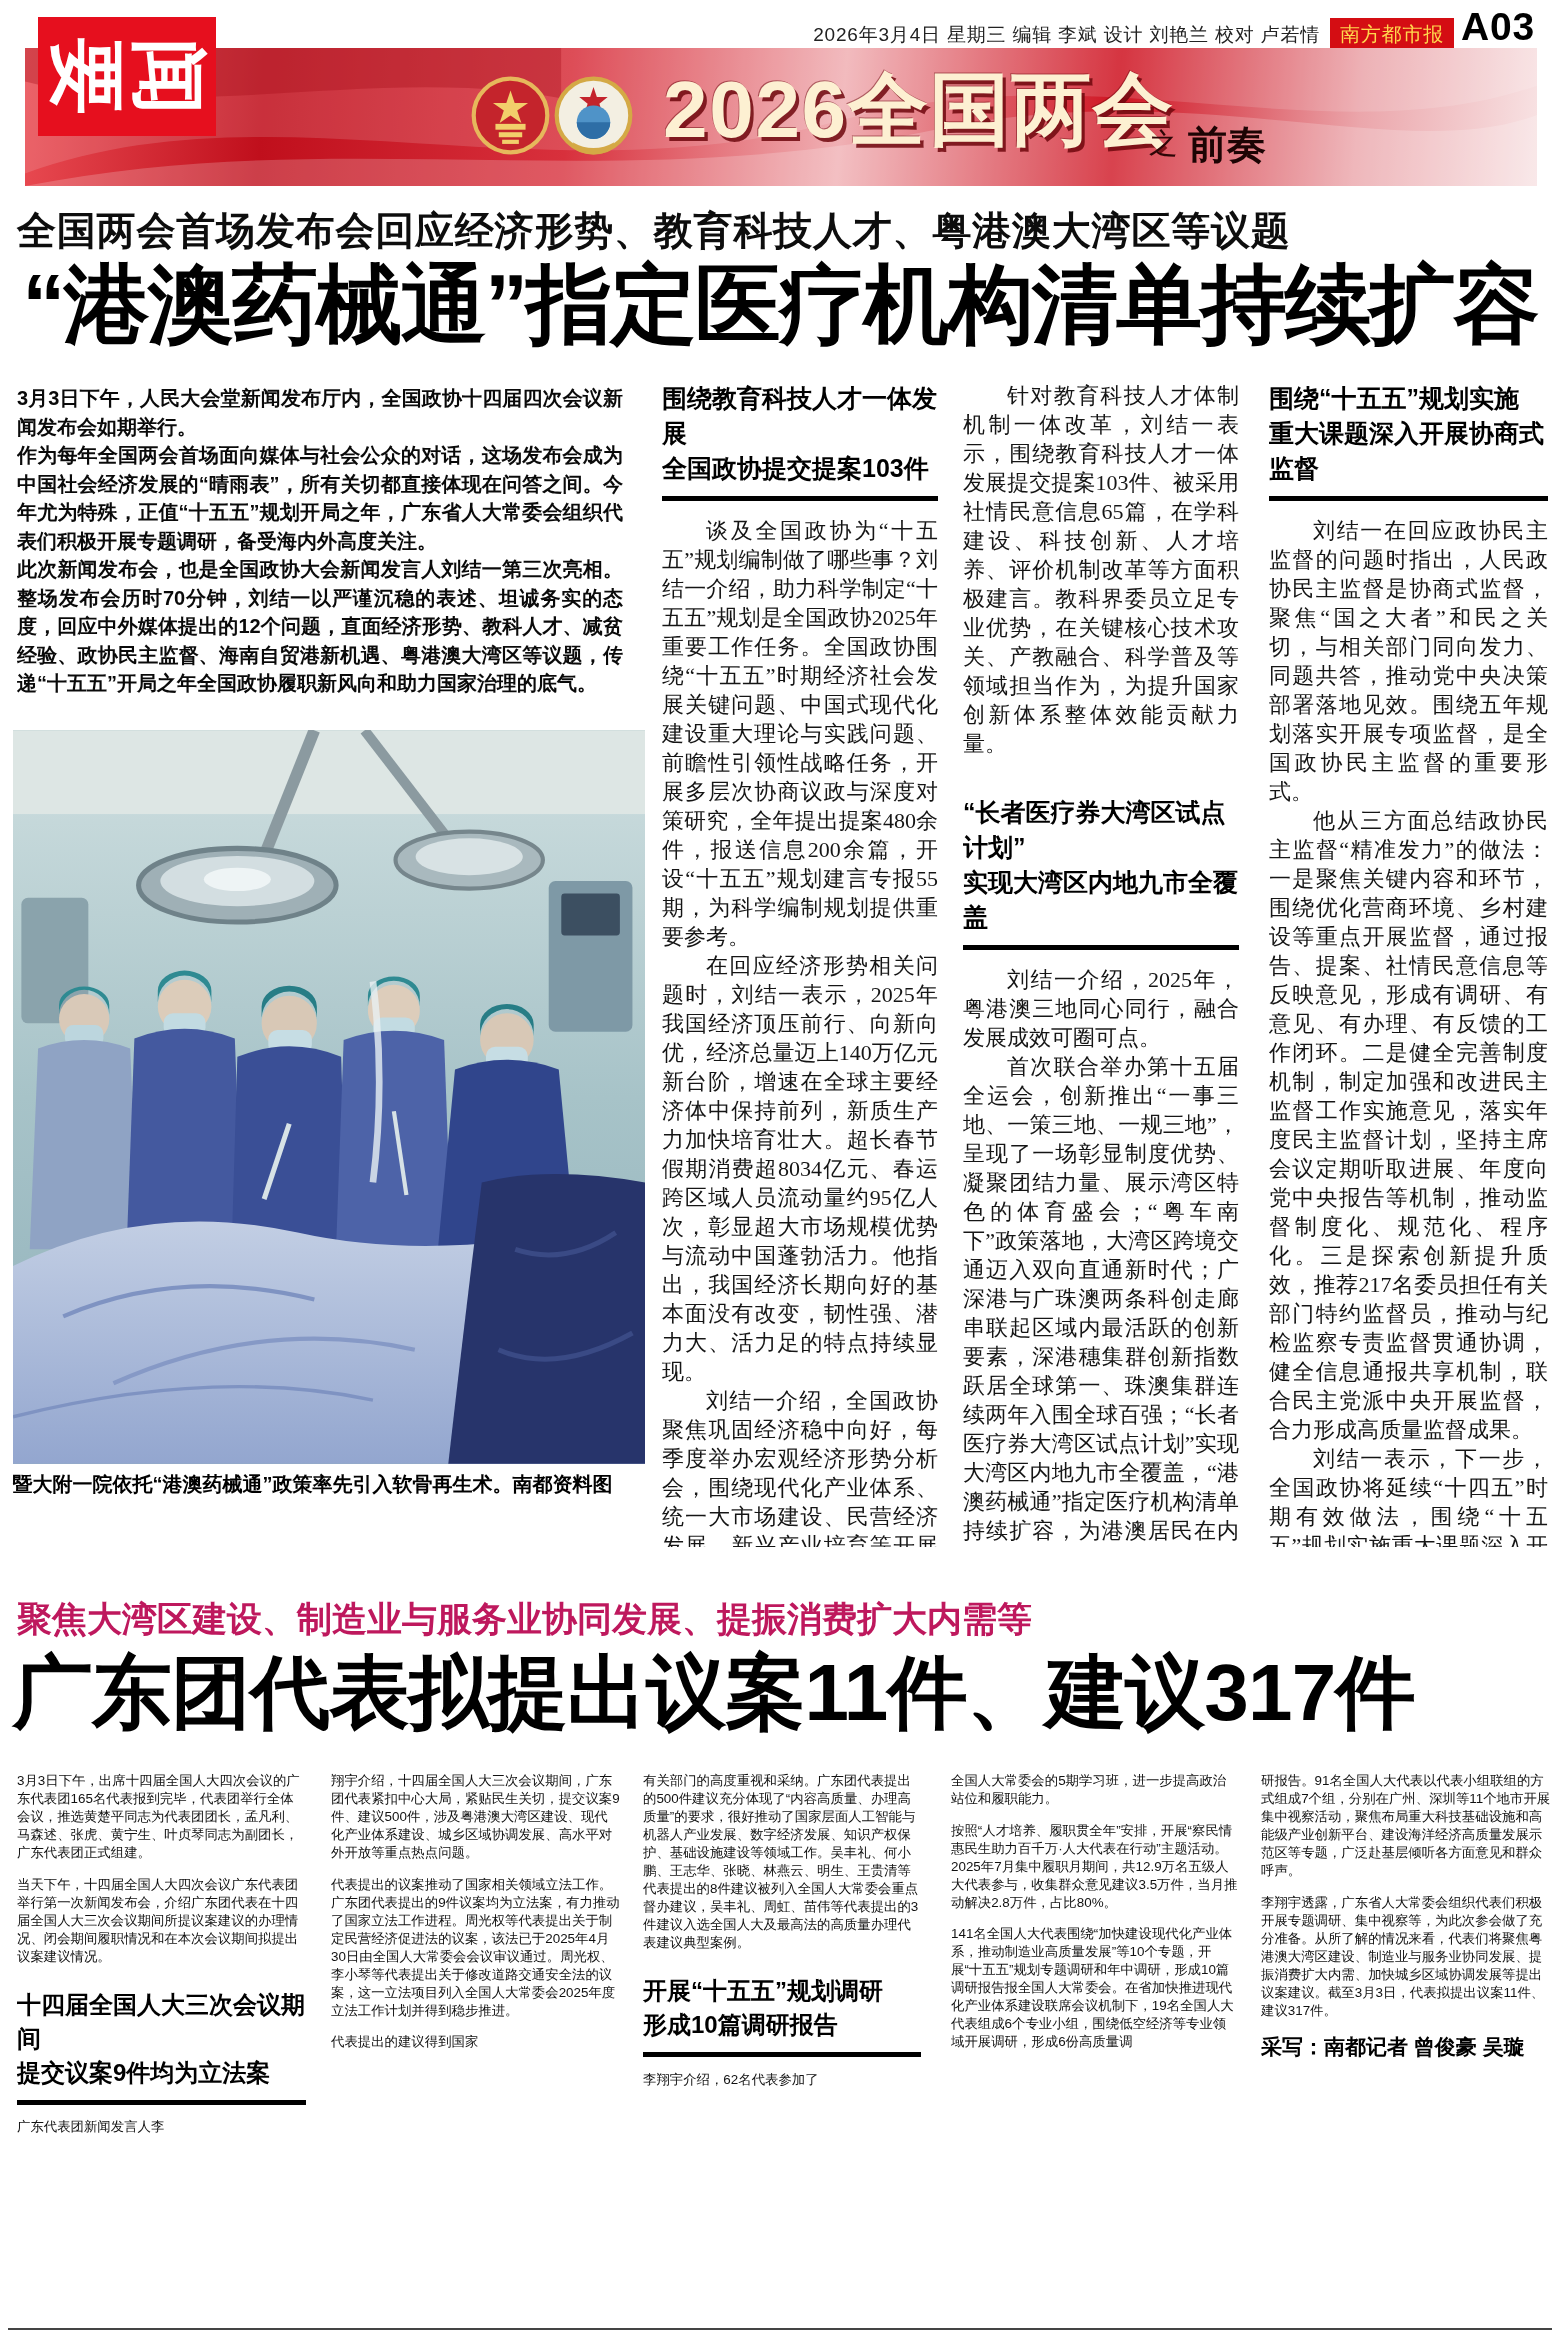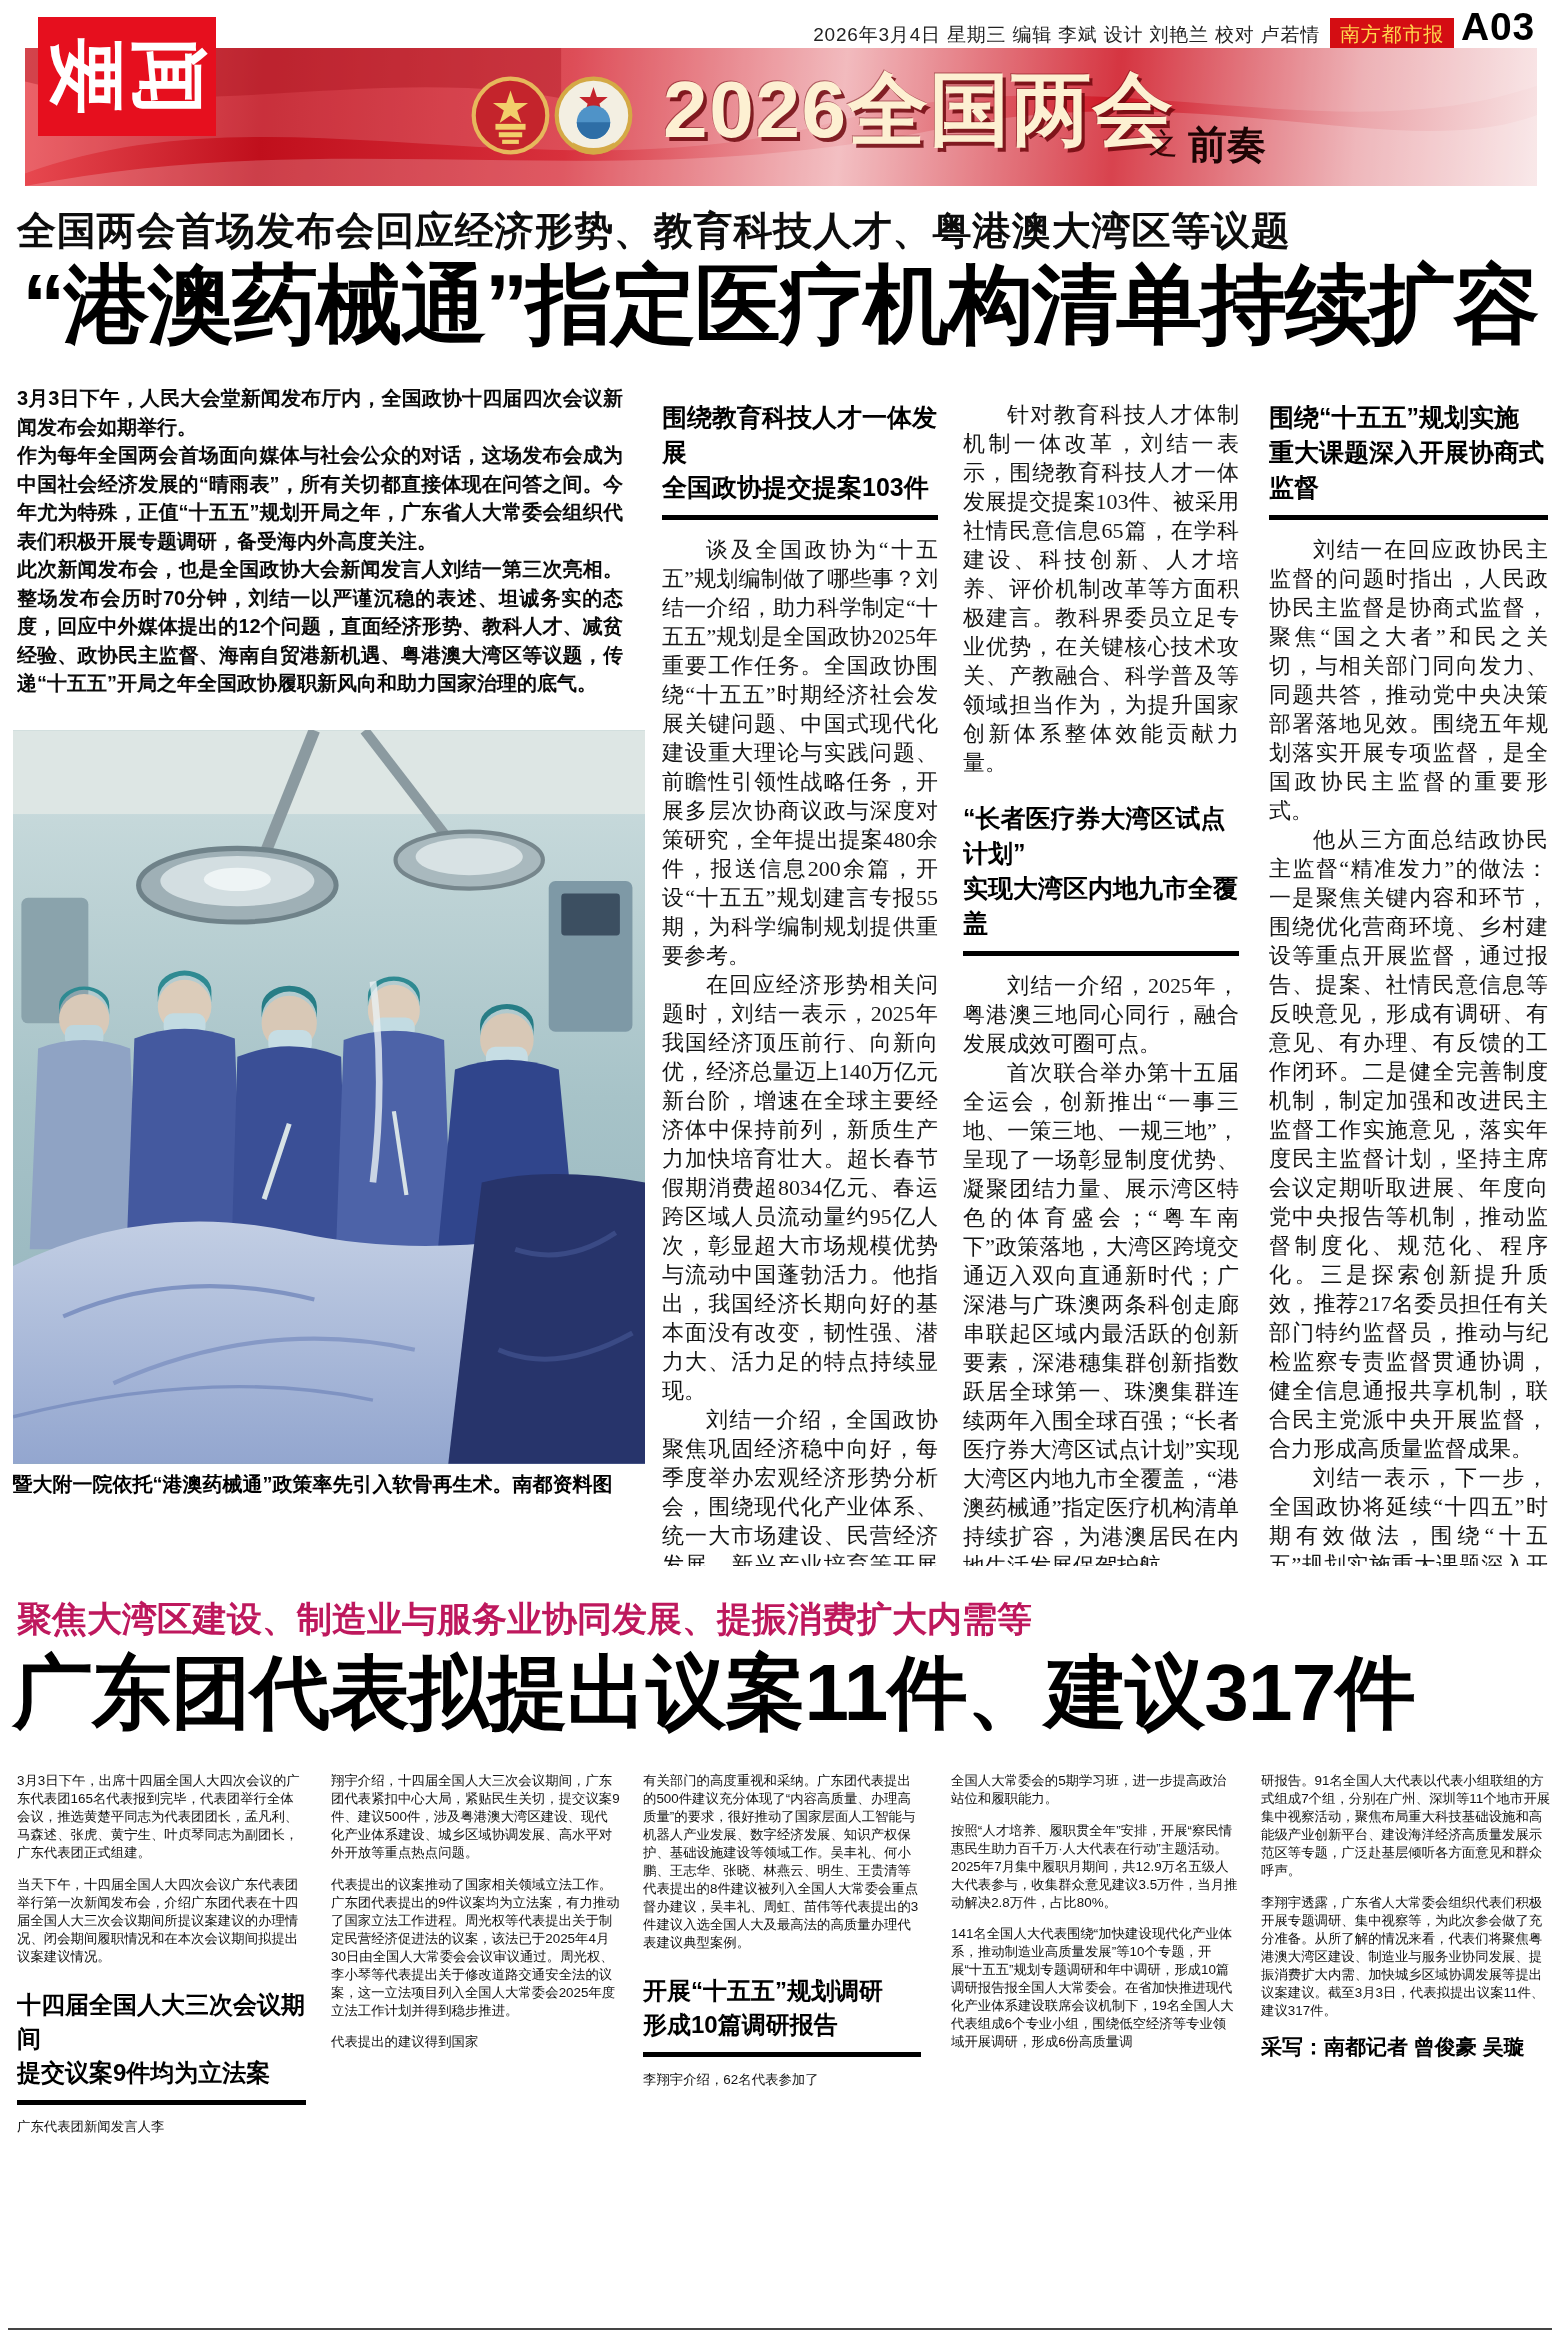--- a/index.html
+++ b/index.html
@@ -49,32 +49,32 @@
   
   .a1-kicker{position:absolute;left:17px;top:204px;width:1533px;font-size:39px;font-weight:bold;color:#0d0d0d;letter-spacing:0.8px;white-space:nowrap;}
   .a1-headline{
     position:absolute;left:0;top:251px;width:1560px;text-align:center;
     font-size:86px;font-weight:bold;color:#000;letter-spacing:-1.7px;line-height:1.25;white-space:nowrap;
   }
   .intro{position:absolute;left:17px;top:384px;width:606px;height:338px;overflow:hidden;}
   .intro p{margin:0;font-size:20px;line-height:28.5px;font-weight:bold;color:#0a0a0a;text-align:justify;}
   .photo{position:absolute;left:12.6px;top:730px;width:632px;height:734px;overflow:hidden;background:#9db9c0;}
   .caption{position:absolute;left:12.6px;top:1469px;width:635px;font-size:20px;font-weight:bold;line-height:30px;color:#000;}
-  .col{position:absolute;top:400px;height:1166px;overflow:hidden;}
+  .col{position:absolute;top:381px;height:1166px;overflow:hidden;}
   .col-a{left:662px;width:276px;}
   .col-b{left:963px;width:276px;}
   .col-c{left:1269px;width:279px;}
   .subhead{margin:0;}
   .subhead h3{margin:0;font-size:25px;line-height:35px;font-weight:bold;color:#000;}
   .rule{height:5px;background:#000;margin:10px 0 15px;}
   .serif-body p{
     margin:0;font-family:"Liberation Serif",serif;font-size:22px;line-height:29px;
     color:#151515;text-align:justify;text-indent:2em;
   }
-  .mt28{margin-top:24px;}
+  .mt28{margin-top:37px;}
   
   .a2-kicker{position:absolute;left:17px;top:1596px;width:1533px;font-size:35px;font-weight:bold;color:#be185d;white-space:nowrap;}
   .a2-headline{
     position:absolute;left:12.6px;top:1643px;width:1541px;
     font-size:80px;font-weight:bold;color:#000;letter-spacing:-0.8px;line-height:1.25;white-space:nowrap;
   }
   .col2{position:absolute;top:1759px;height:556px;overflow:hidden;}
   .c2-1{left:17px;width:289px;}
   .c2-2{left:331px;width:289px;}
   .c2-3{left:643px;width:278px;}

